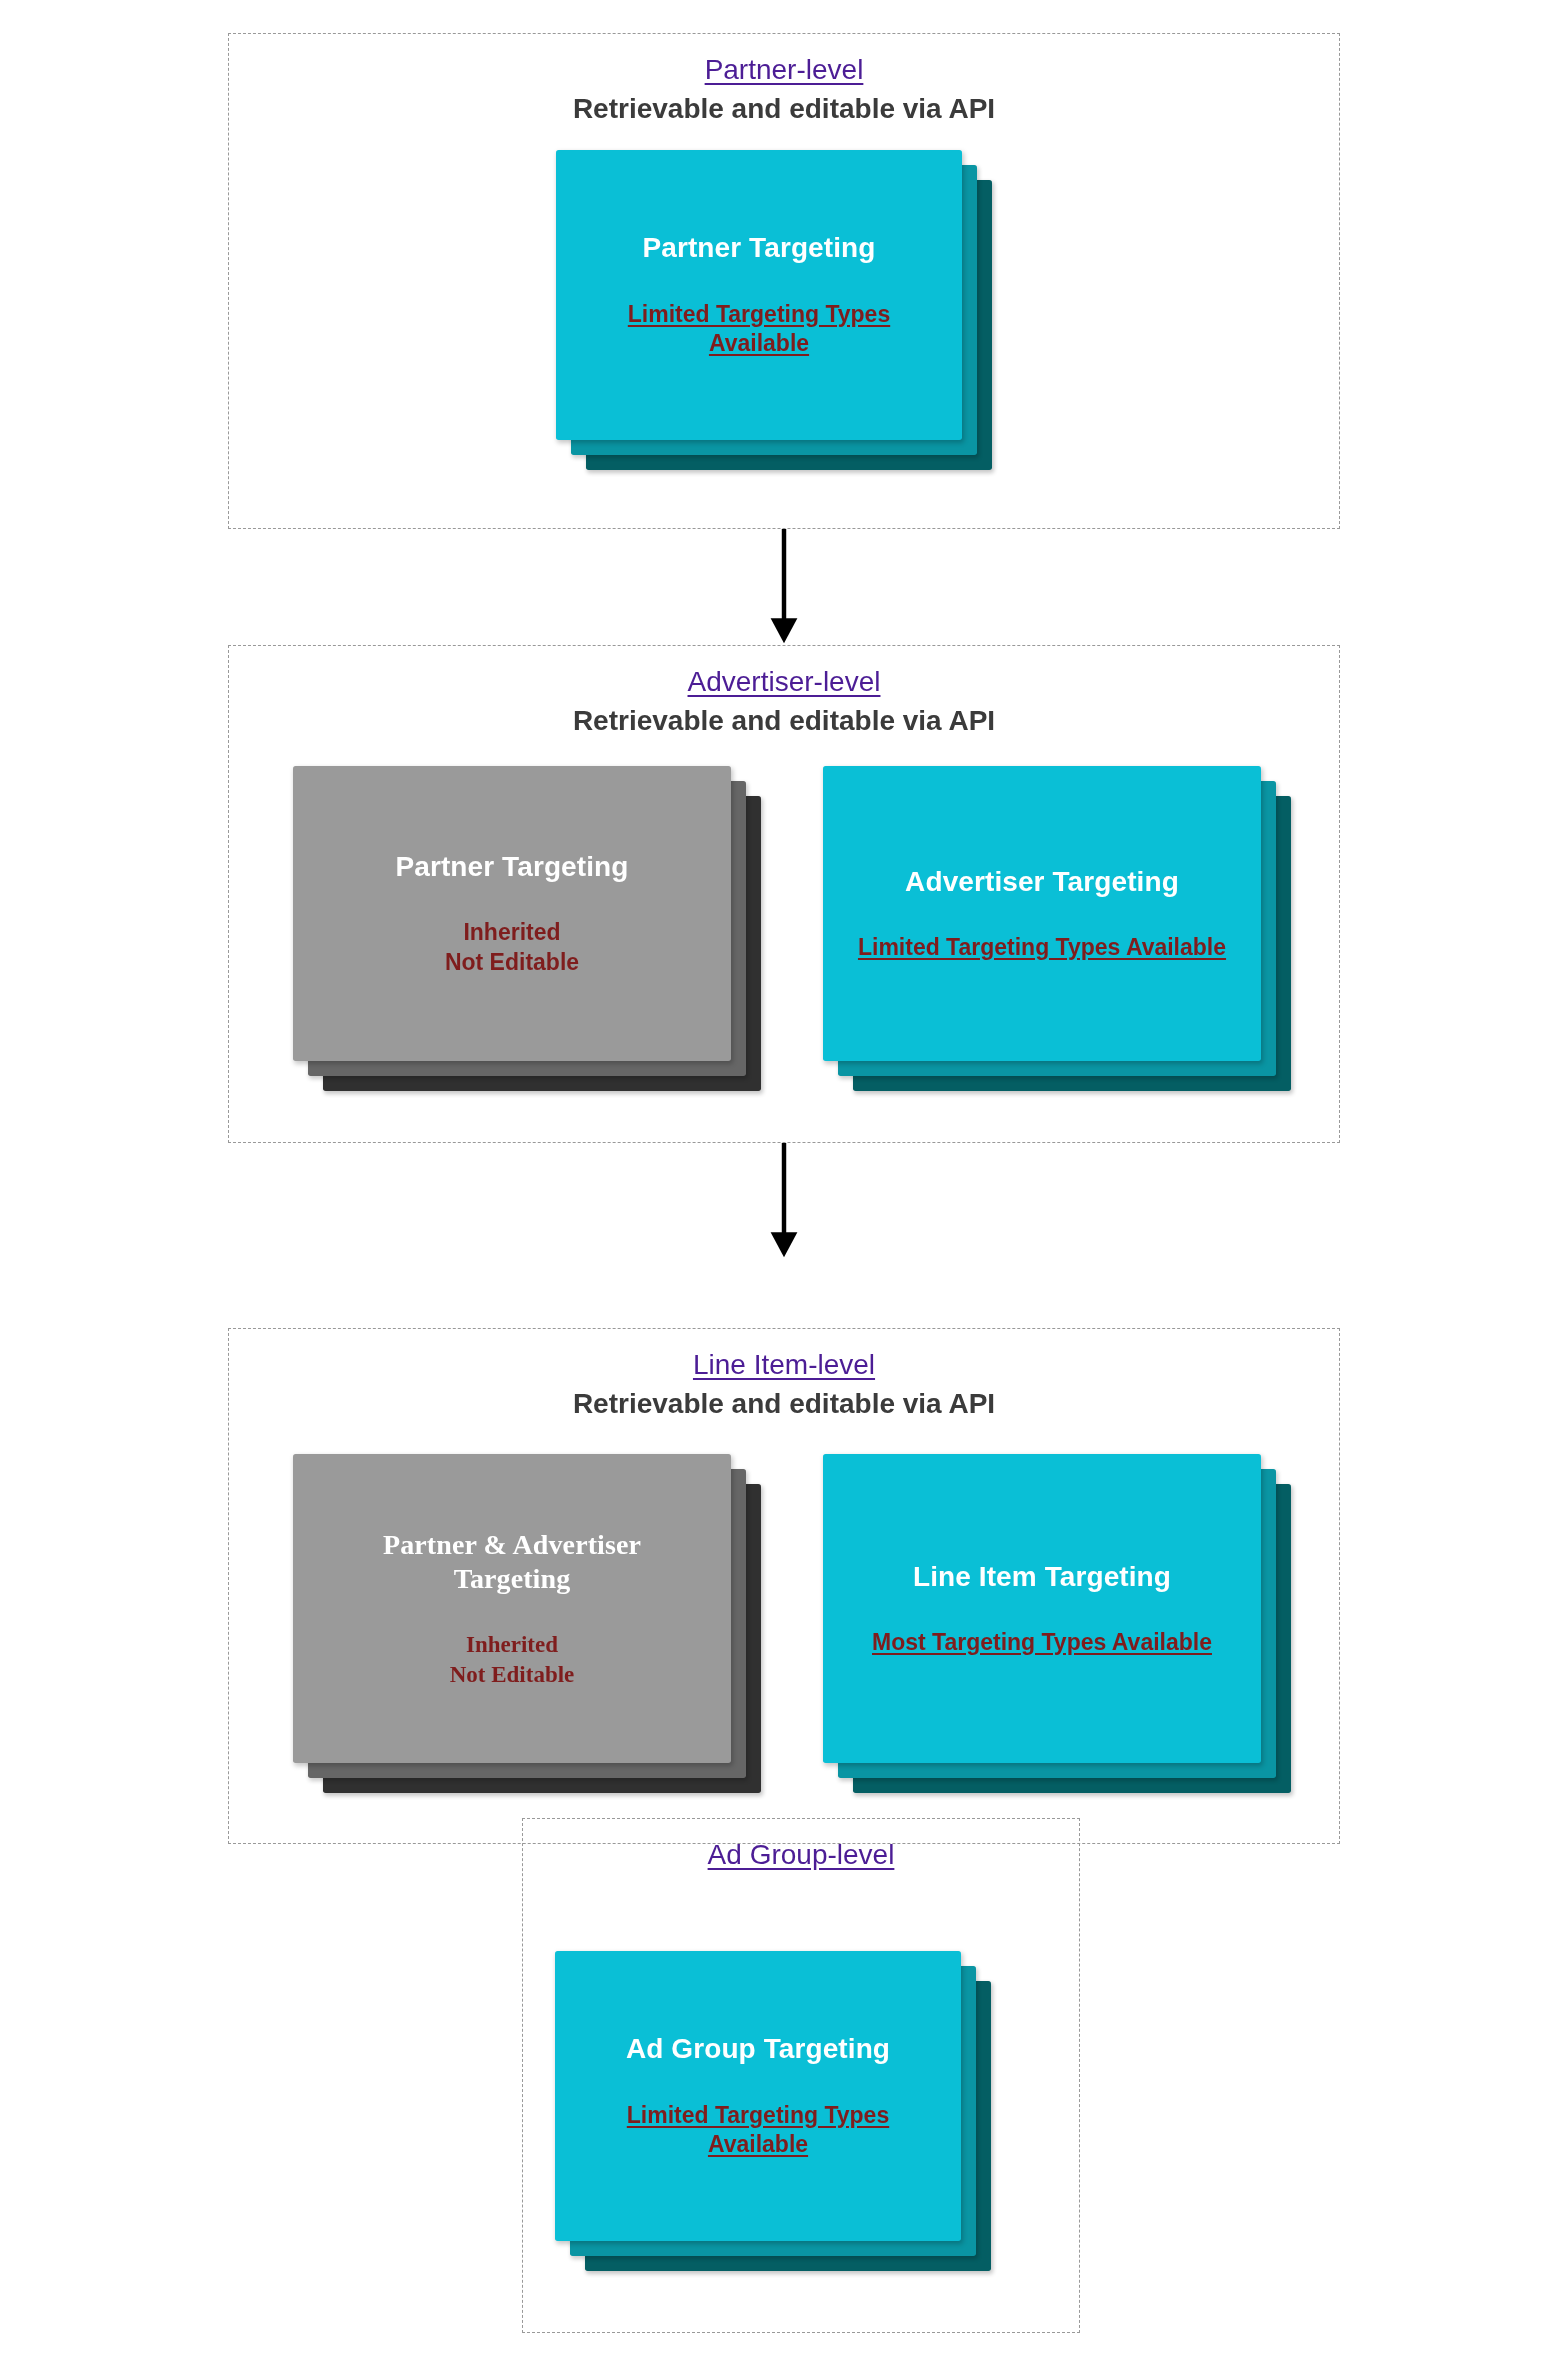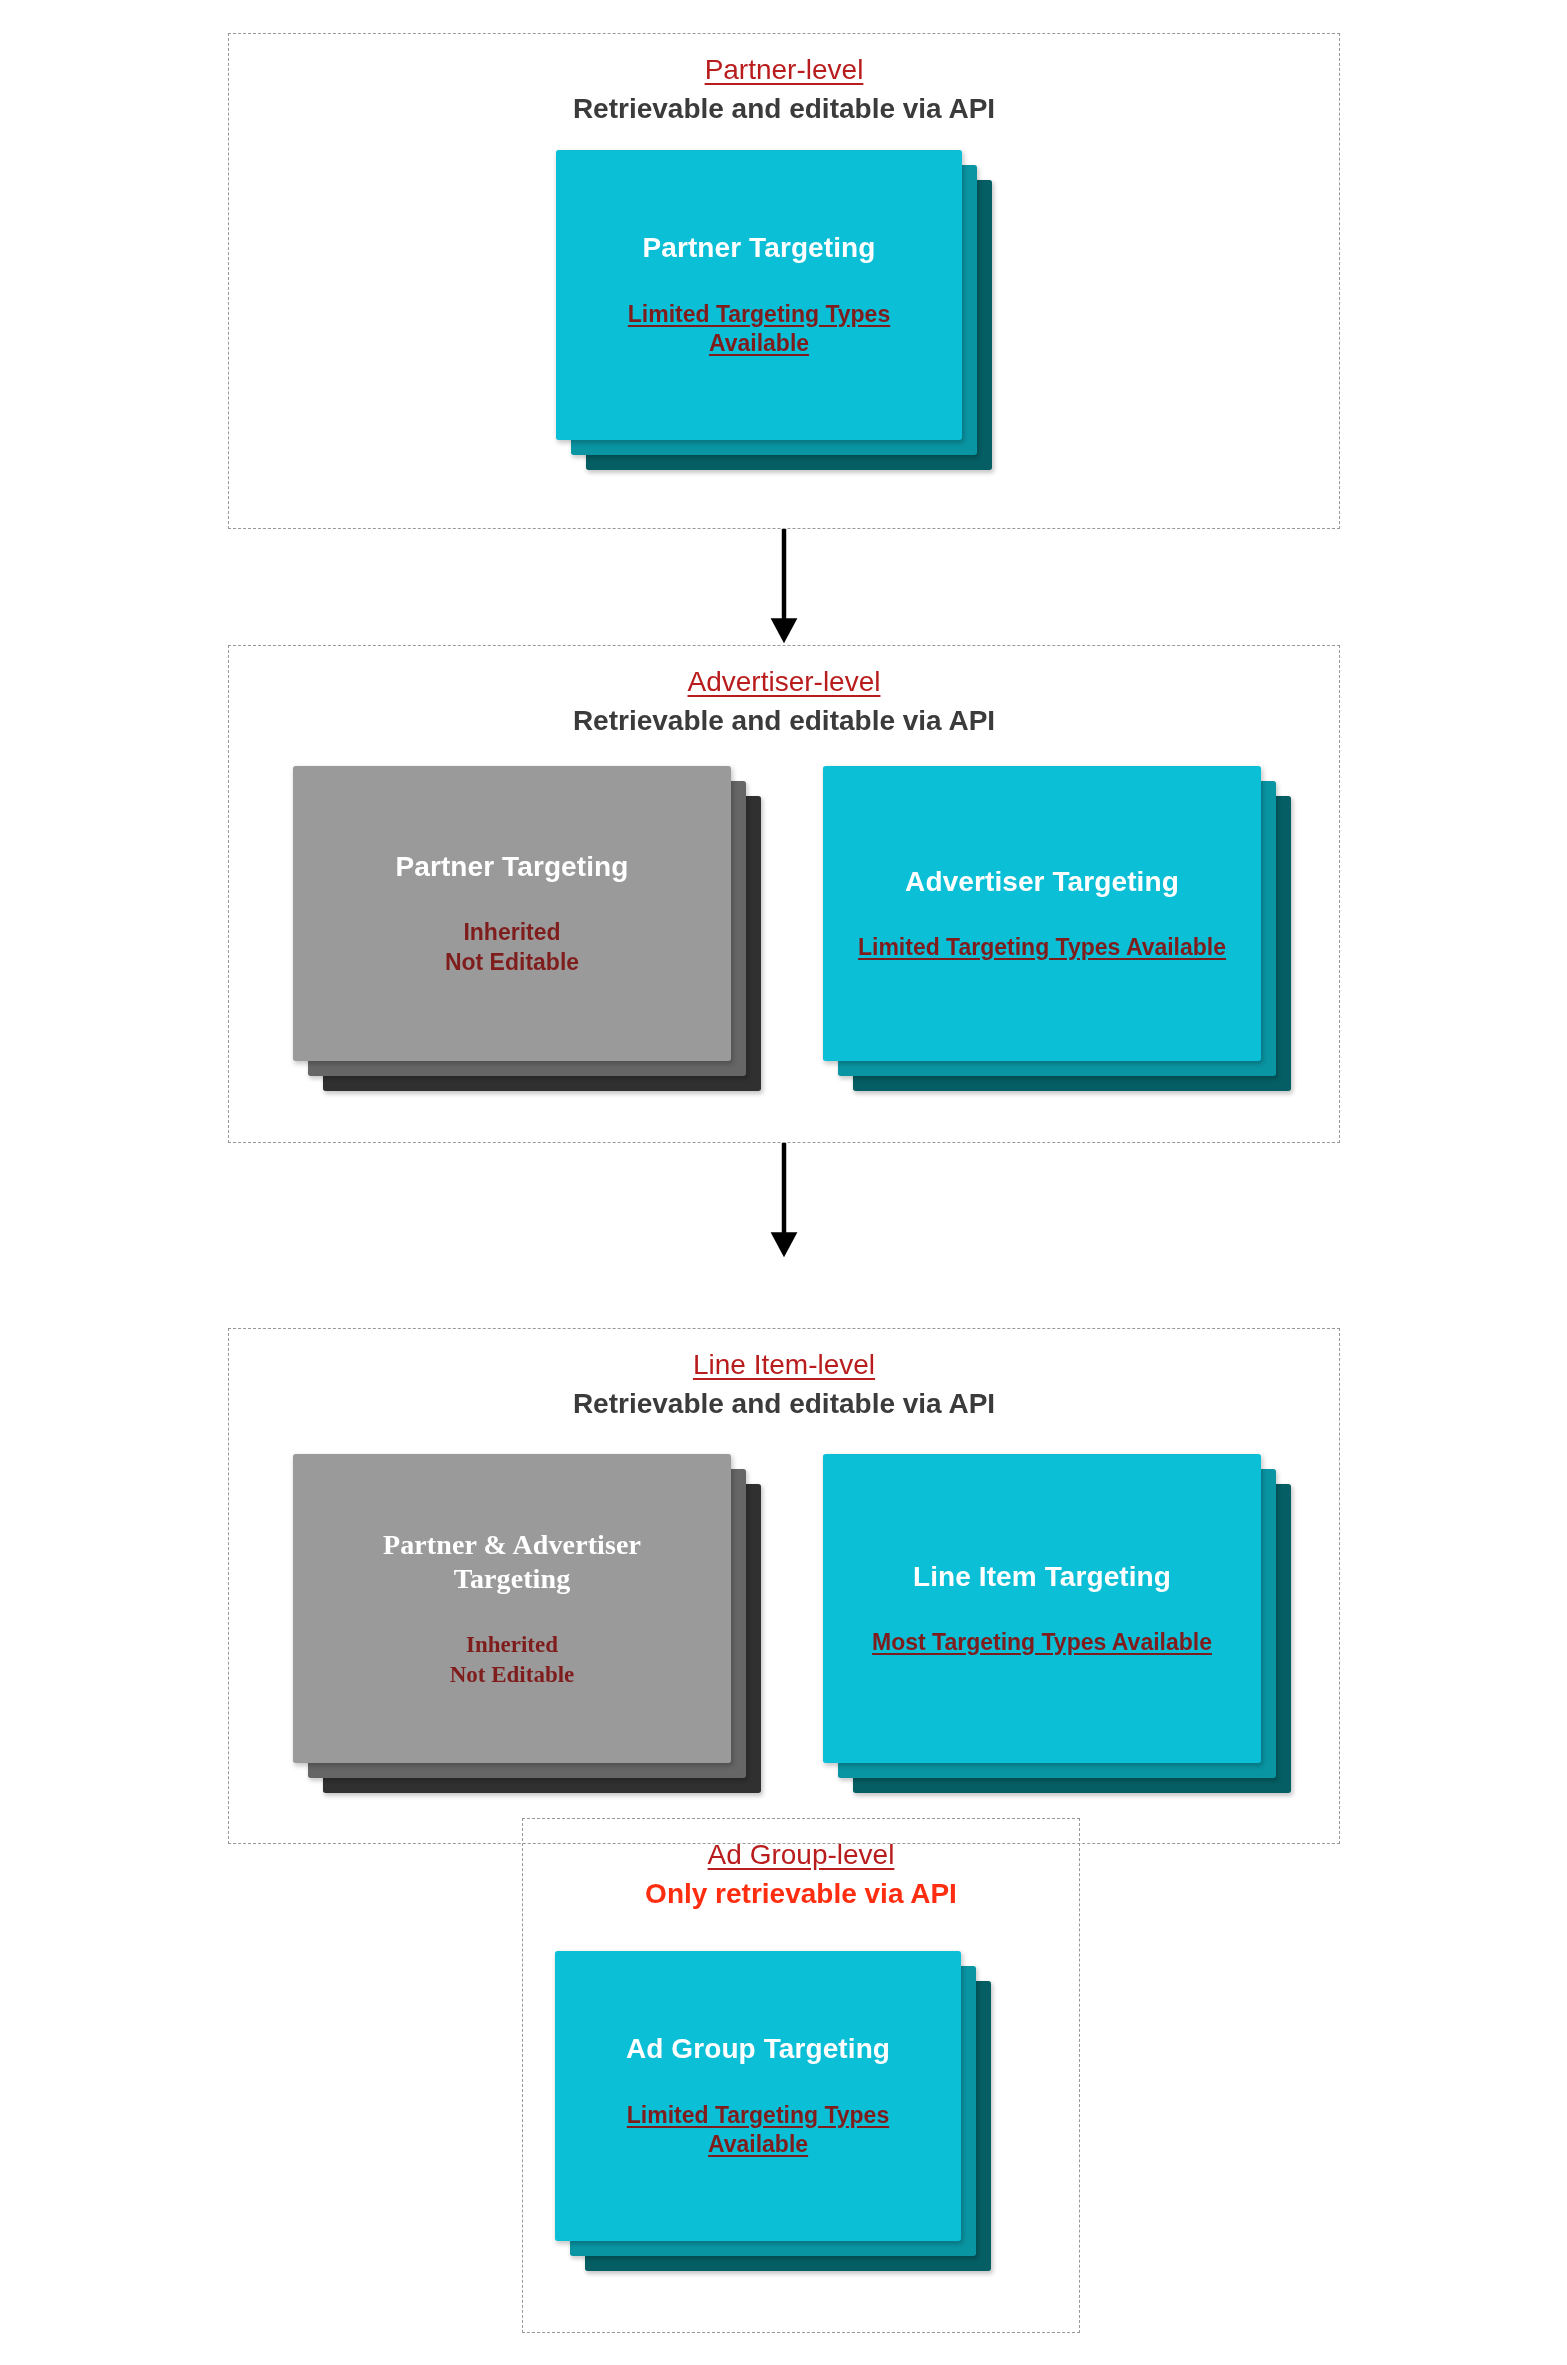--- a/index.html
+++ b/index.html
@@ -35,21 +35,21 @@
     color: #3b3b3b;
   }
 
   .level-name {
     display: inline-block;
     font-size: 28px;
     font-weight: 400;
     line-height: 1.28;
     text-decoration: underline;
     text-underline-offset: 3.6px;
-    color: #b91c1c;
+    color: #4c1d95;
     white-space: nowrap;
   }
 
   .level-access {
     display: block;
     font-size: 28px;
     font-weight: 700;
     line-height: 1.3;
     margin-top: 2.7px;
     color: #3b3b3b;
@@ -206,21 +206,20 @@
       <div class="card-layer front" style="width:438px; height:309px;">
         <span class="card-title">Line Item Targeting</span>
         <span class="card-sub underlined">Most Targeting Types Available</span>
       </div>
     </div>
   </div>
 
   <div class="level-box" style="left:522px; top:1818px; width:558px; height:515px;">
     <div class="level-header" style="top:18px;">
       <span class="level-name">Ad Group-level</span>
-      <span class="level-access warning">Only retrievable via API</span>
     </div>
 
     <div class="card-stack cyan" style="left:32px; top:132px; width:500px; height:357px;">
       <div class="card-layer back" style="width:406px; height:290px;"></div>
       <div class="card-layer mid" style="width:406px; height:290px;"></div>
       <div class="card-layer front" style="width:406px; height:290px;">
         <span class="card-title">Ad Group Targeting</span>
         <span class="card-sub underlined">Limited Targeting Types Available</span>
       </div>
     </div>

